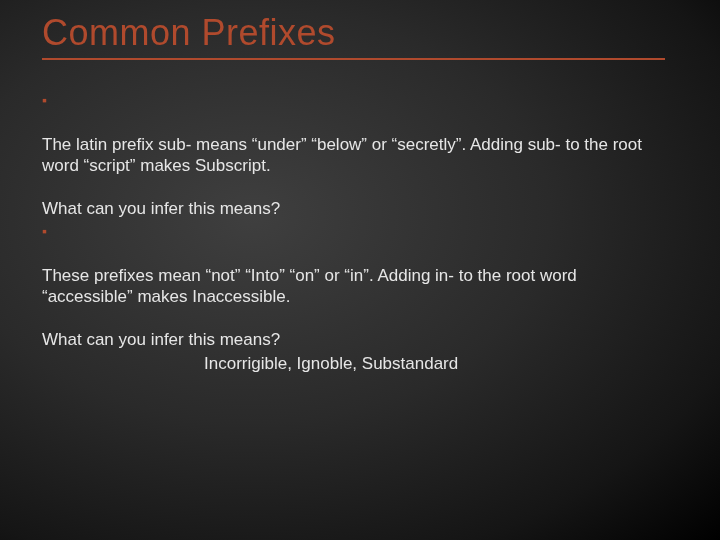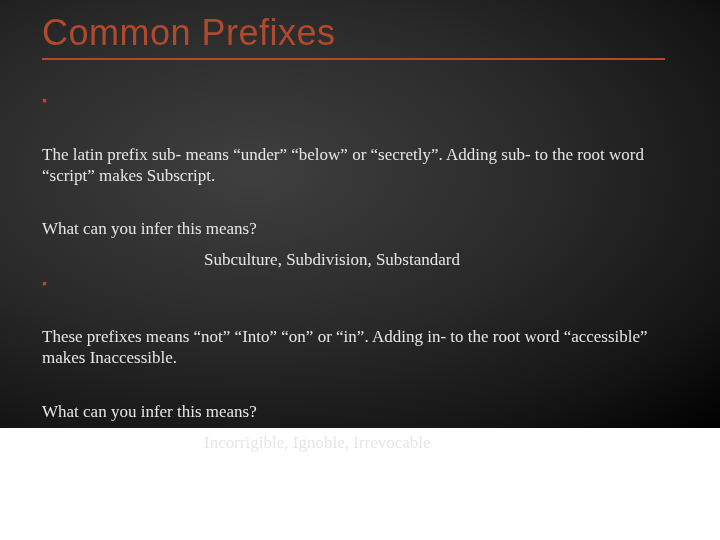--- a/index.html
+++ b/index.html
@@ -5,21 +5,21 @@
   html, body {
     margin: 0;
     padding: 0;
     width: 720px;
     height: 540px;
     overflow: hidden;
     font-family: Arial, Helvetica, sans-serif;
   }
   .slide {
     width: 720px;
-    height: 428px;
+    height: 540px;
     background: radial-gradient(ellipse at 35% 40%, #3f3f3f 0%, #2a2a2a 45%, #151515 78%, #000000 100%);
     position: relative;
     box-sizing: border-box;
     padding: 10px 55px 20px 42px;
     color: #e6e6e6;
   }
   .title {
     color: #b04a2d;
     font-size: 36px;
     font-weight: 400;
@@ -42,22 +42,21 @@
     margin-bottom: 4px;
   }
   .bullet {
     color: #b04a2d;
     font-size: 14px;
     margin-right: 7px;
     margin-top: 2px;
     flex-shrink: 0;
   }
   .para {
-    margin: 10px 0 2px 0;
-    font-family: Liberation Serif, serif;
+    margin: 0 0 2px 0;
   }
   .spacer {
     height: 20px;
   }
   .indent-line {
     padding-left: 162px;
   }
 </style>
 </head>
 <body>
@@ -72,29 +71,28 @@
       <span class="bullet">▪</span>
     </div>
 
     <div class="spacer"></div>
 
     <p class="para">The latin prefix sub- means “under” “below” or “secretly”. Adding sub- to the root word “script” makes Subscript.</p>
 
     <div class="spacer"></div>
 
     <p class="para">What can you infer this means?</p>
-    <p class="para indent-line">Subculture, Subdivision, Substandard</p>
 
     <div class="bullet-row">
       <span class="bullet">▪</span>
     </div>
 
     <div class="spacer"></div>
 
-    <p class="para">These prefixes means “not” “Into” “on” or “in”. Adding in- to the root word “accessible” makes Inaccessible.</p>
+    <p class="para">These prefixes mean “not” “Into” “on” or “in”. Adding in- to the root word “accessible” makes Inaccessible.</p>
 
     <div class="spacer"></div>
 
     <p class="para">What can you infer this means?</p>
-    <p class="para indent-line">Incorrigible, Ignoble, Irrevocable</p>
+    <p class="para indent-line">Incorrigible, Ignoble, Substandard</p>
 
   </div>
 </div>
 
 </body></html>

